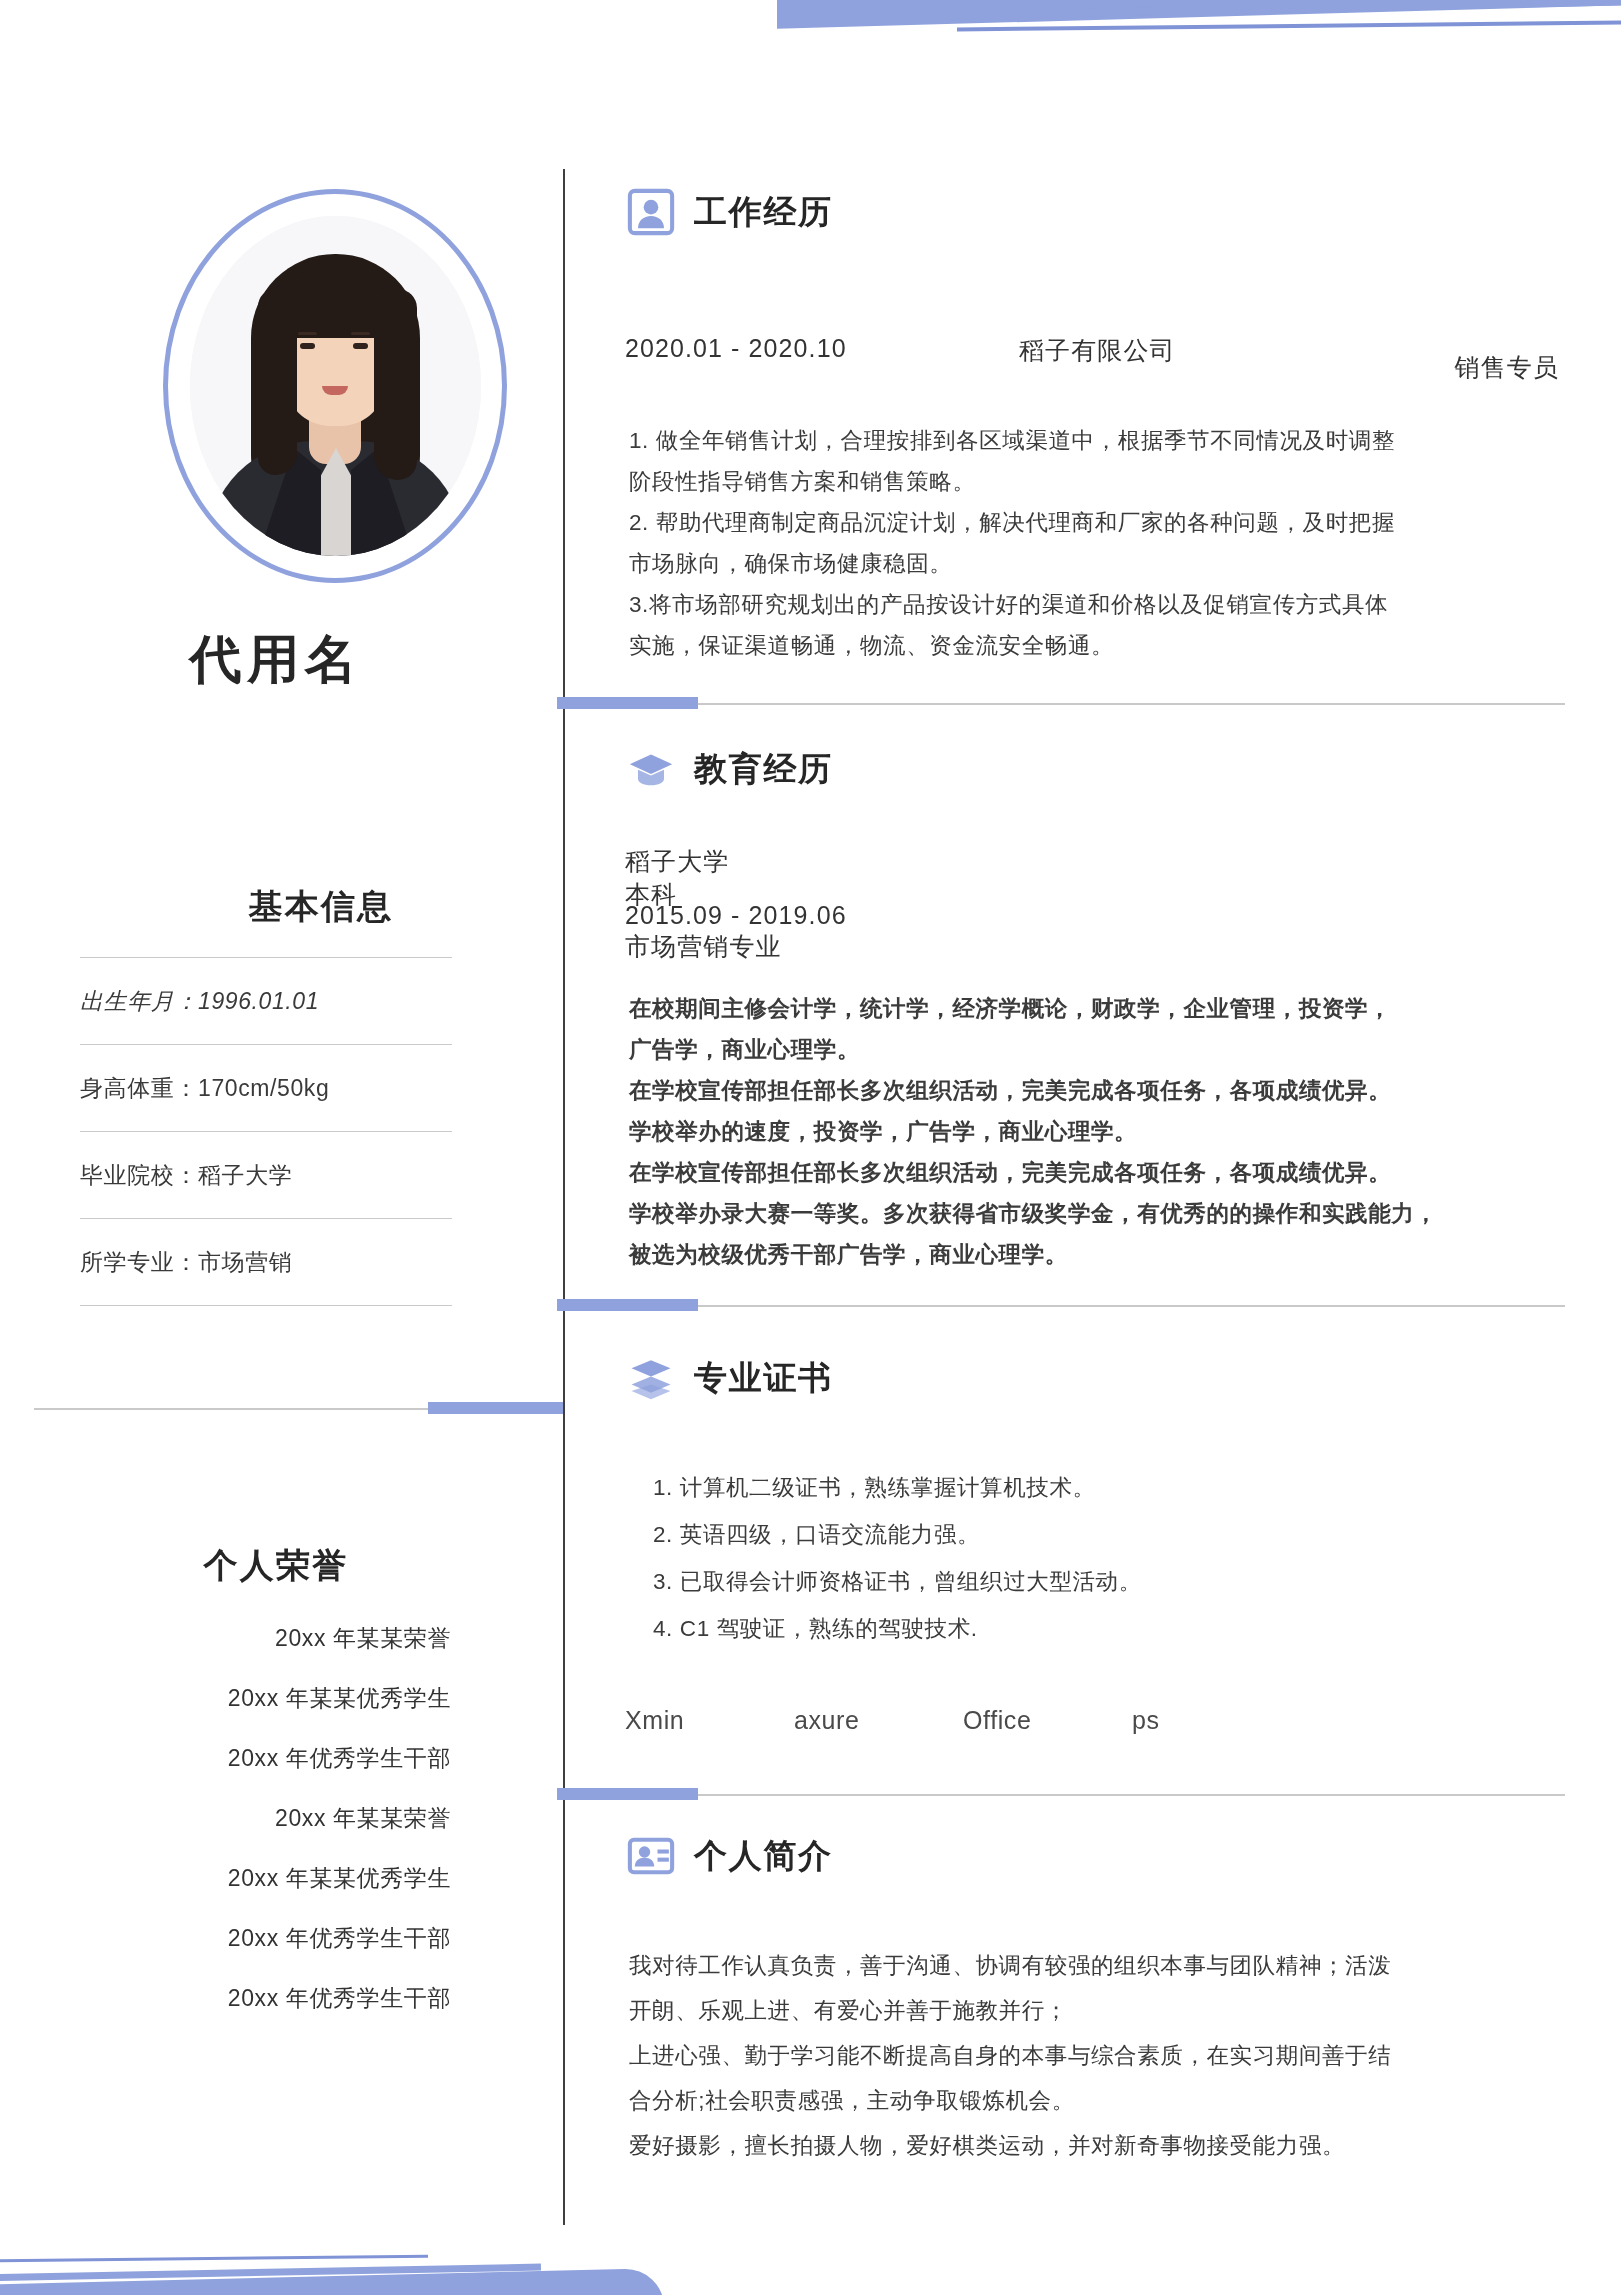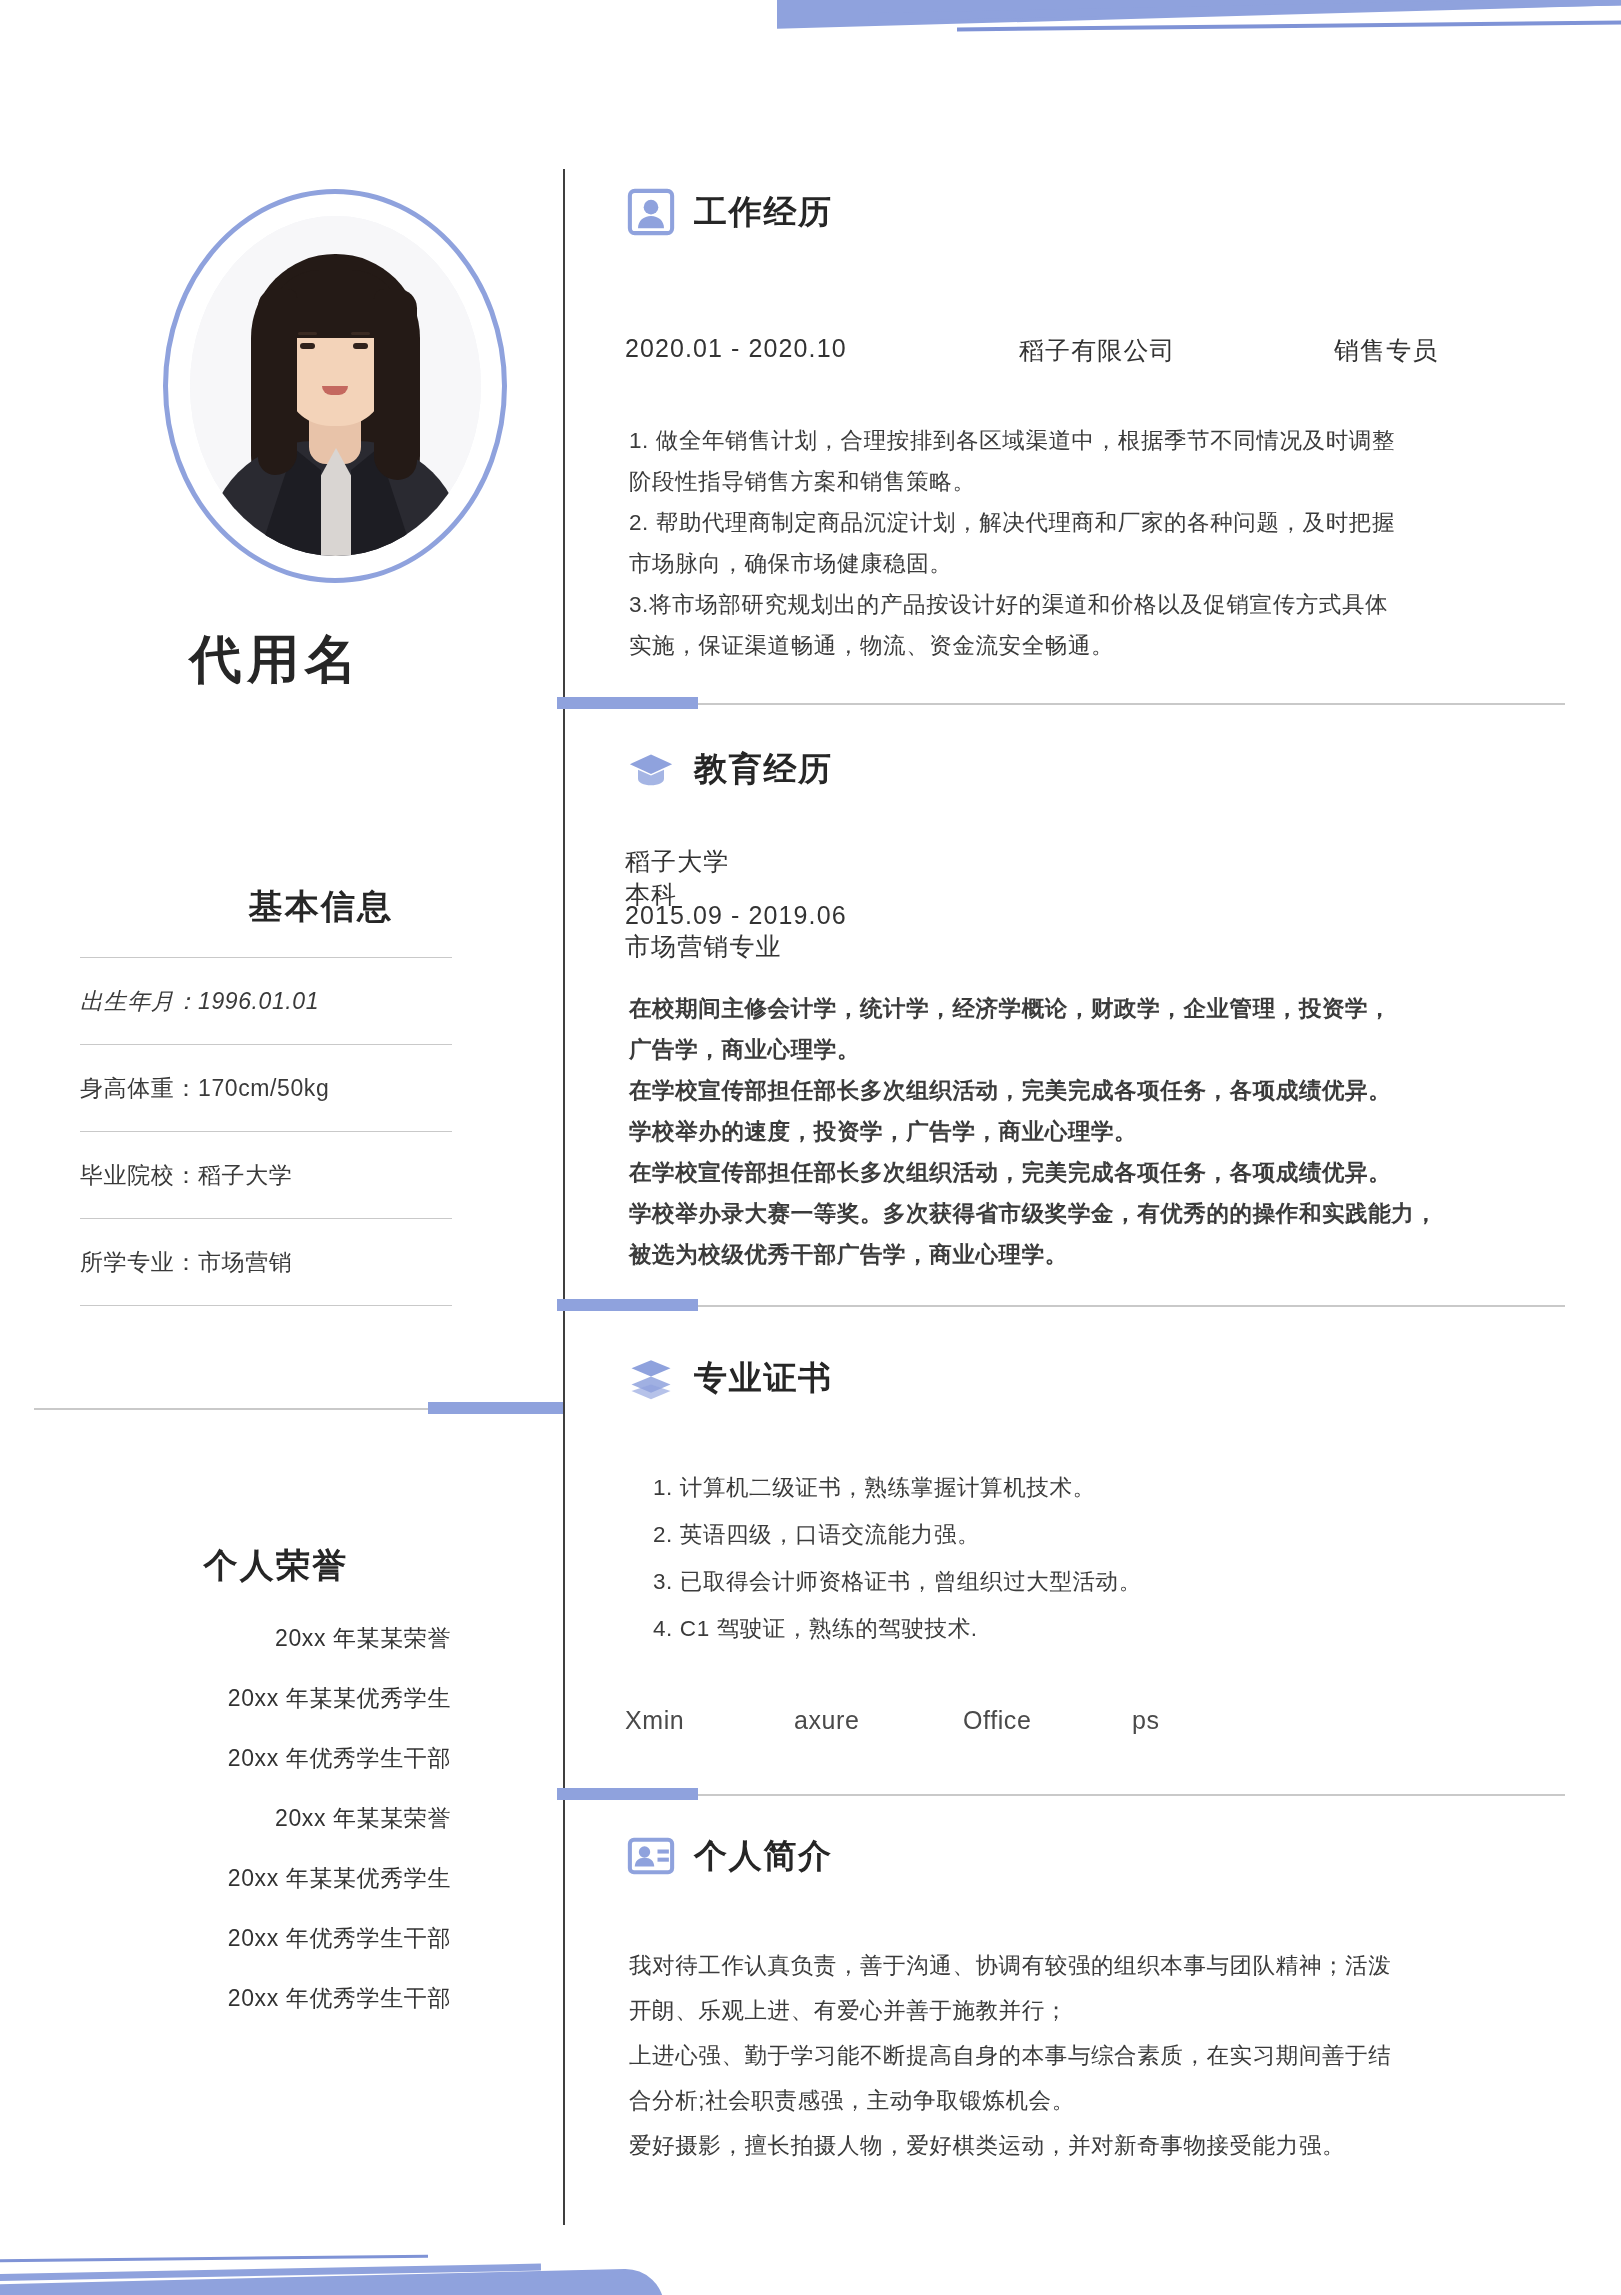--- a/index.html
+++ b/index.html
@@ -463,21 +463,21 @@
         <circle cx="32" cy="26" r="9" fill="#8fa2dd"></circle>
         <path d="M16 52c0-9 7-15 16-15s16 6 16 15z" fill="#8fa2dd"></path>
       </svg>
     </span>
     <span class="txt">工作经历</span>
   </div>
 
   <div class="row3" style="left:62px; top:334px; width:935px;">
     <span style="width:394px;">2020.01 - 2020.10</span>
     <span style="width:315px;">稻子有限公司</span>
-    <span style="width:225px; text-align:left;">销售专员</span>
+    <span style="width:225px; text-align:right;margin-top:17px;">销售专员</span>
   </div>
 
   <div class="body-text" style="left:66px; top:420px; width:935px;">
     <p>1. 做全年销售计划，合理按排到各区域渠道中，根据季节不同情况及时调整</p>
     <p>阶段性指导销售方案和销售策略。</p>
     <p>2. 帮助代理商制定商品沉淀计划，解决代理商和厂家的各种问题，及时把握</p>
     <p>市场脉向，确保市场健康稳固。</p>
     <p>3.将市场部研究规划出的产品按设计好的渠道和价格以及促销宣传方式具体</p>
     <p>实施，保证渠道畅通，物流、资金流安全畅通。</p>
   </div>

